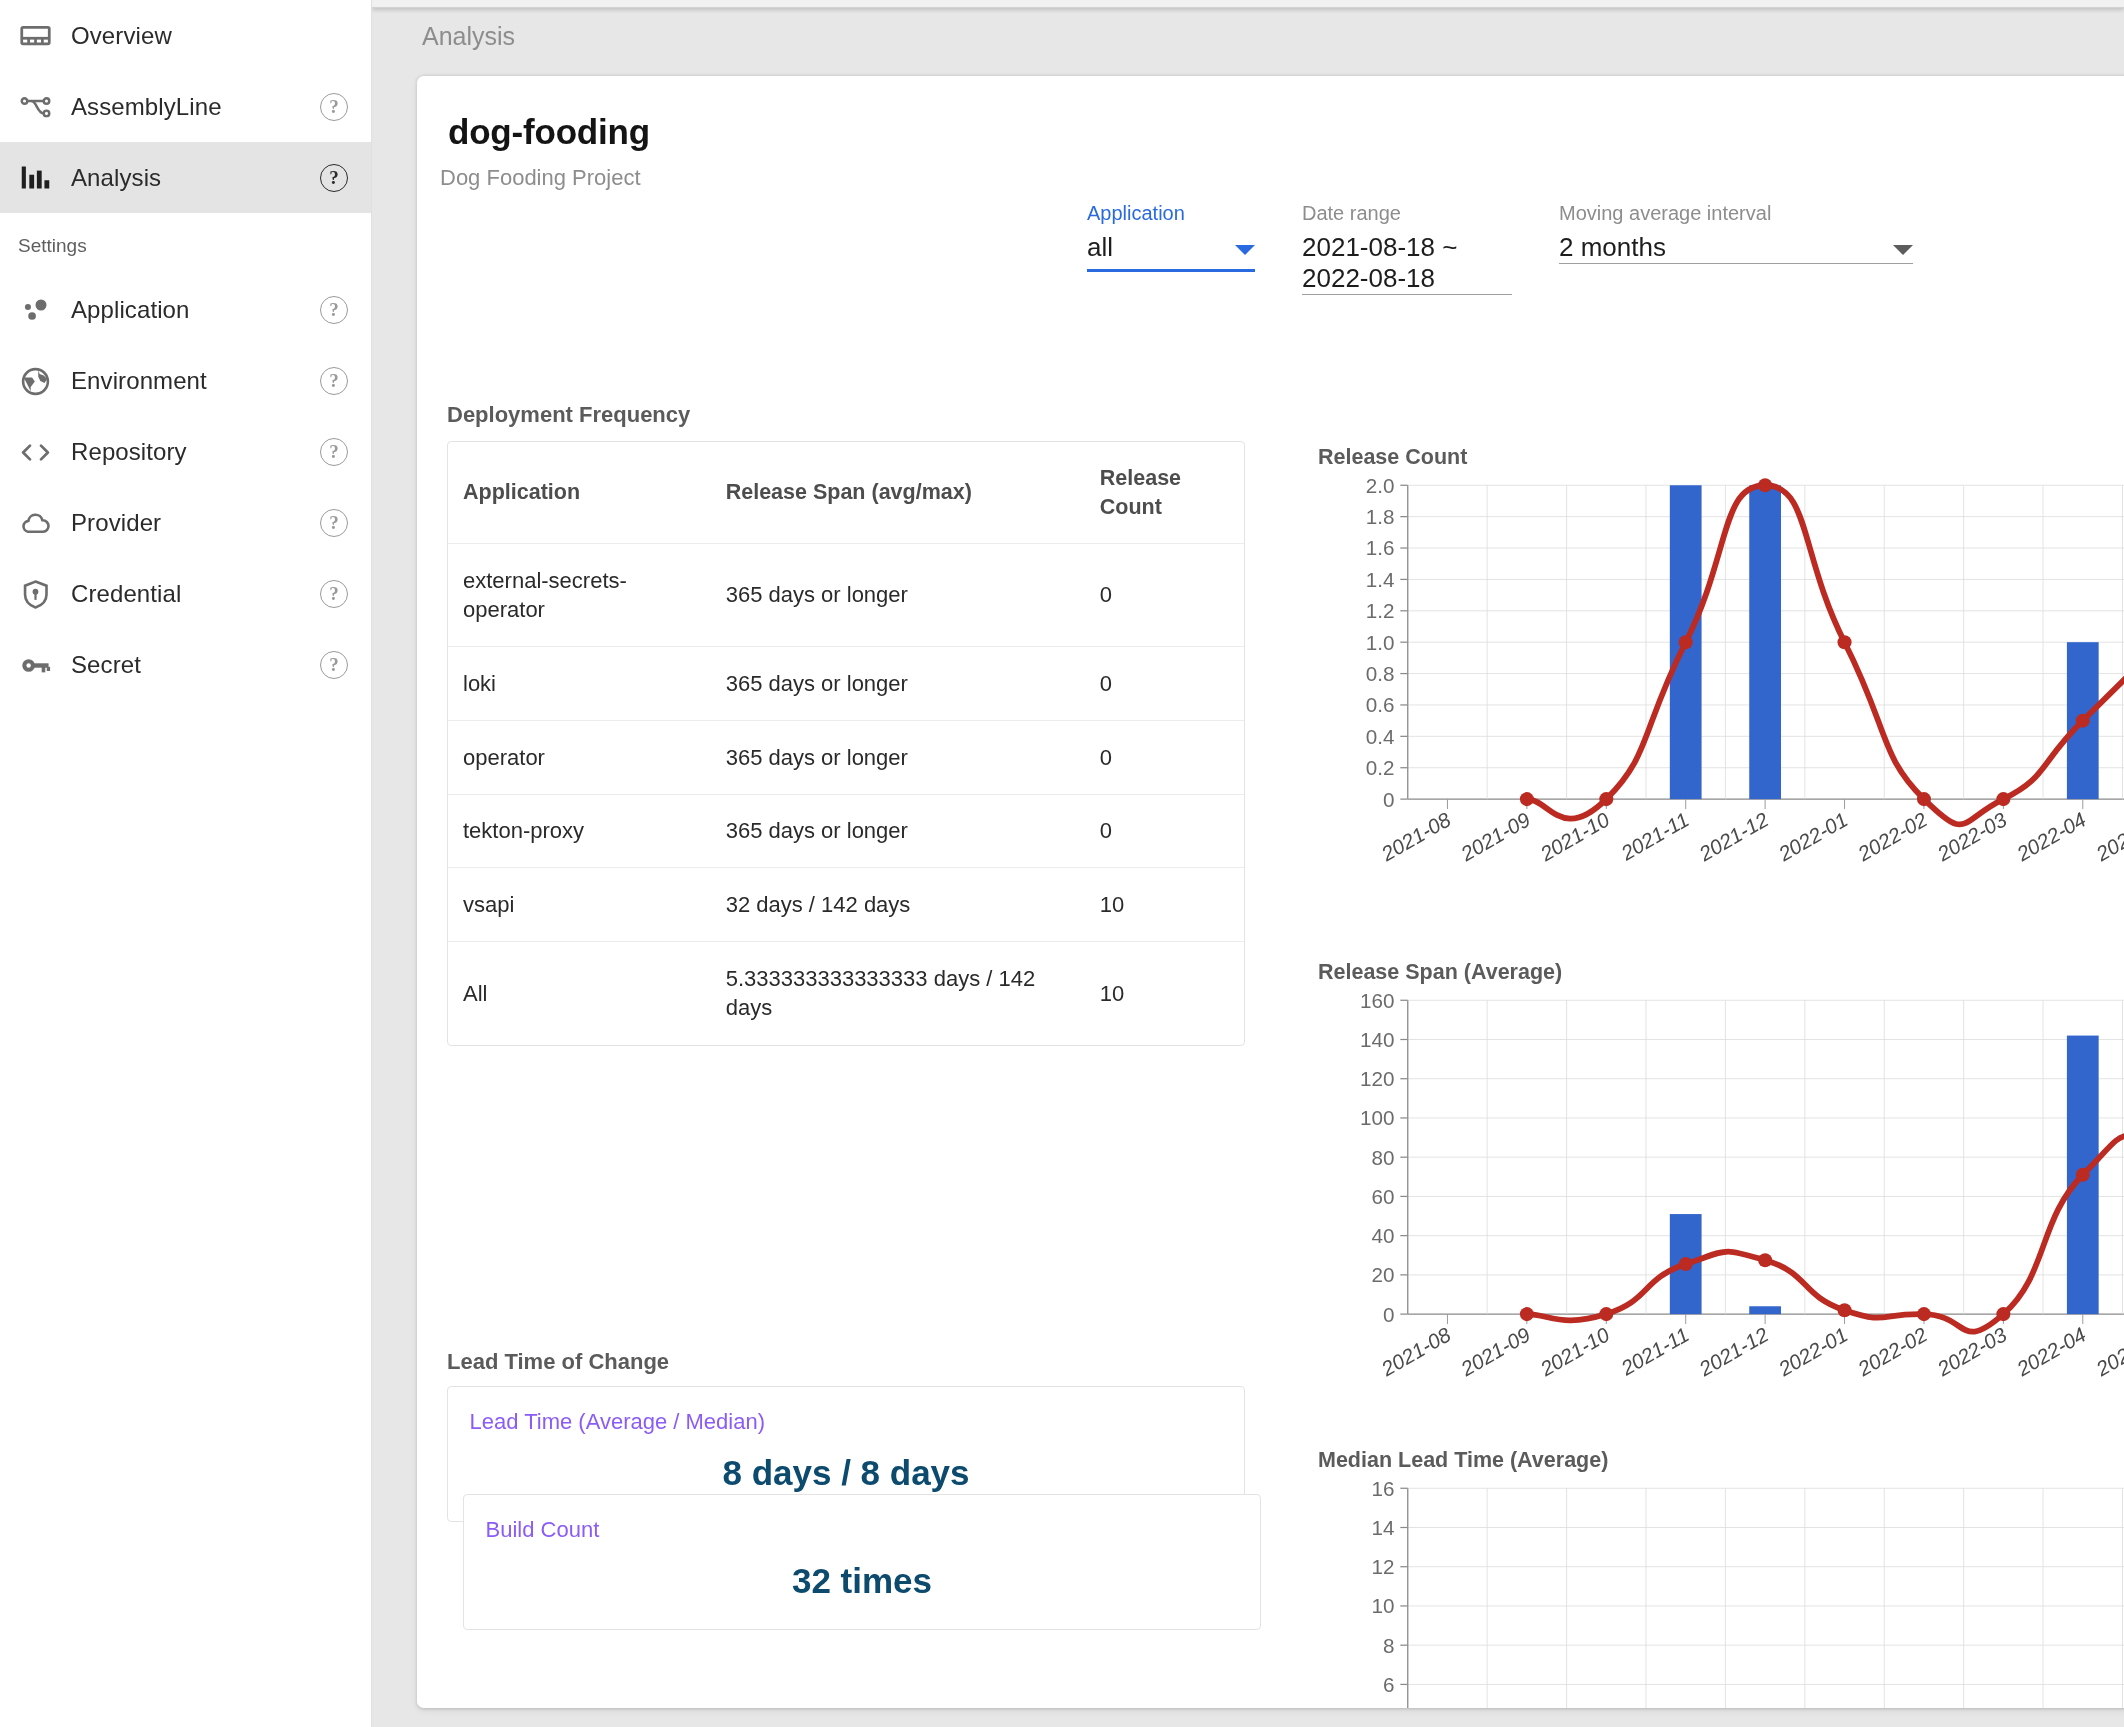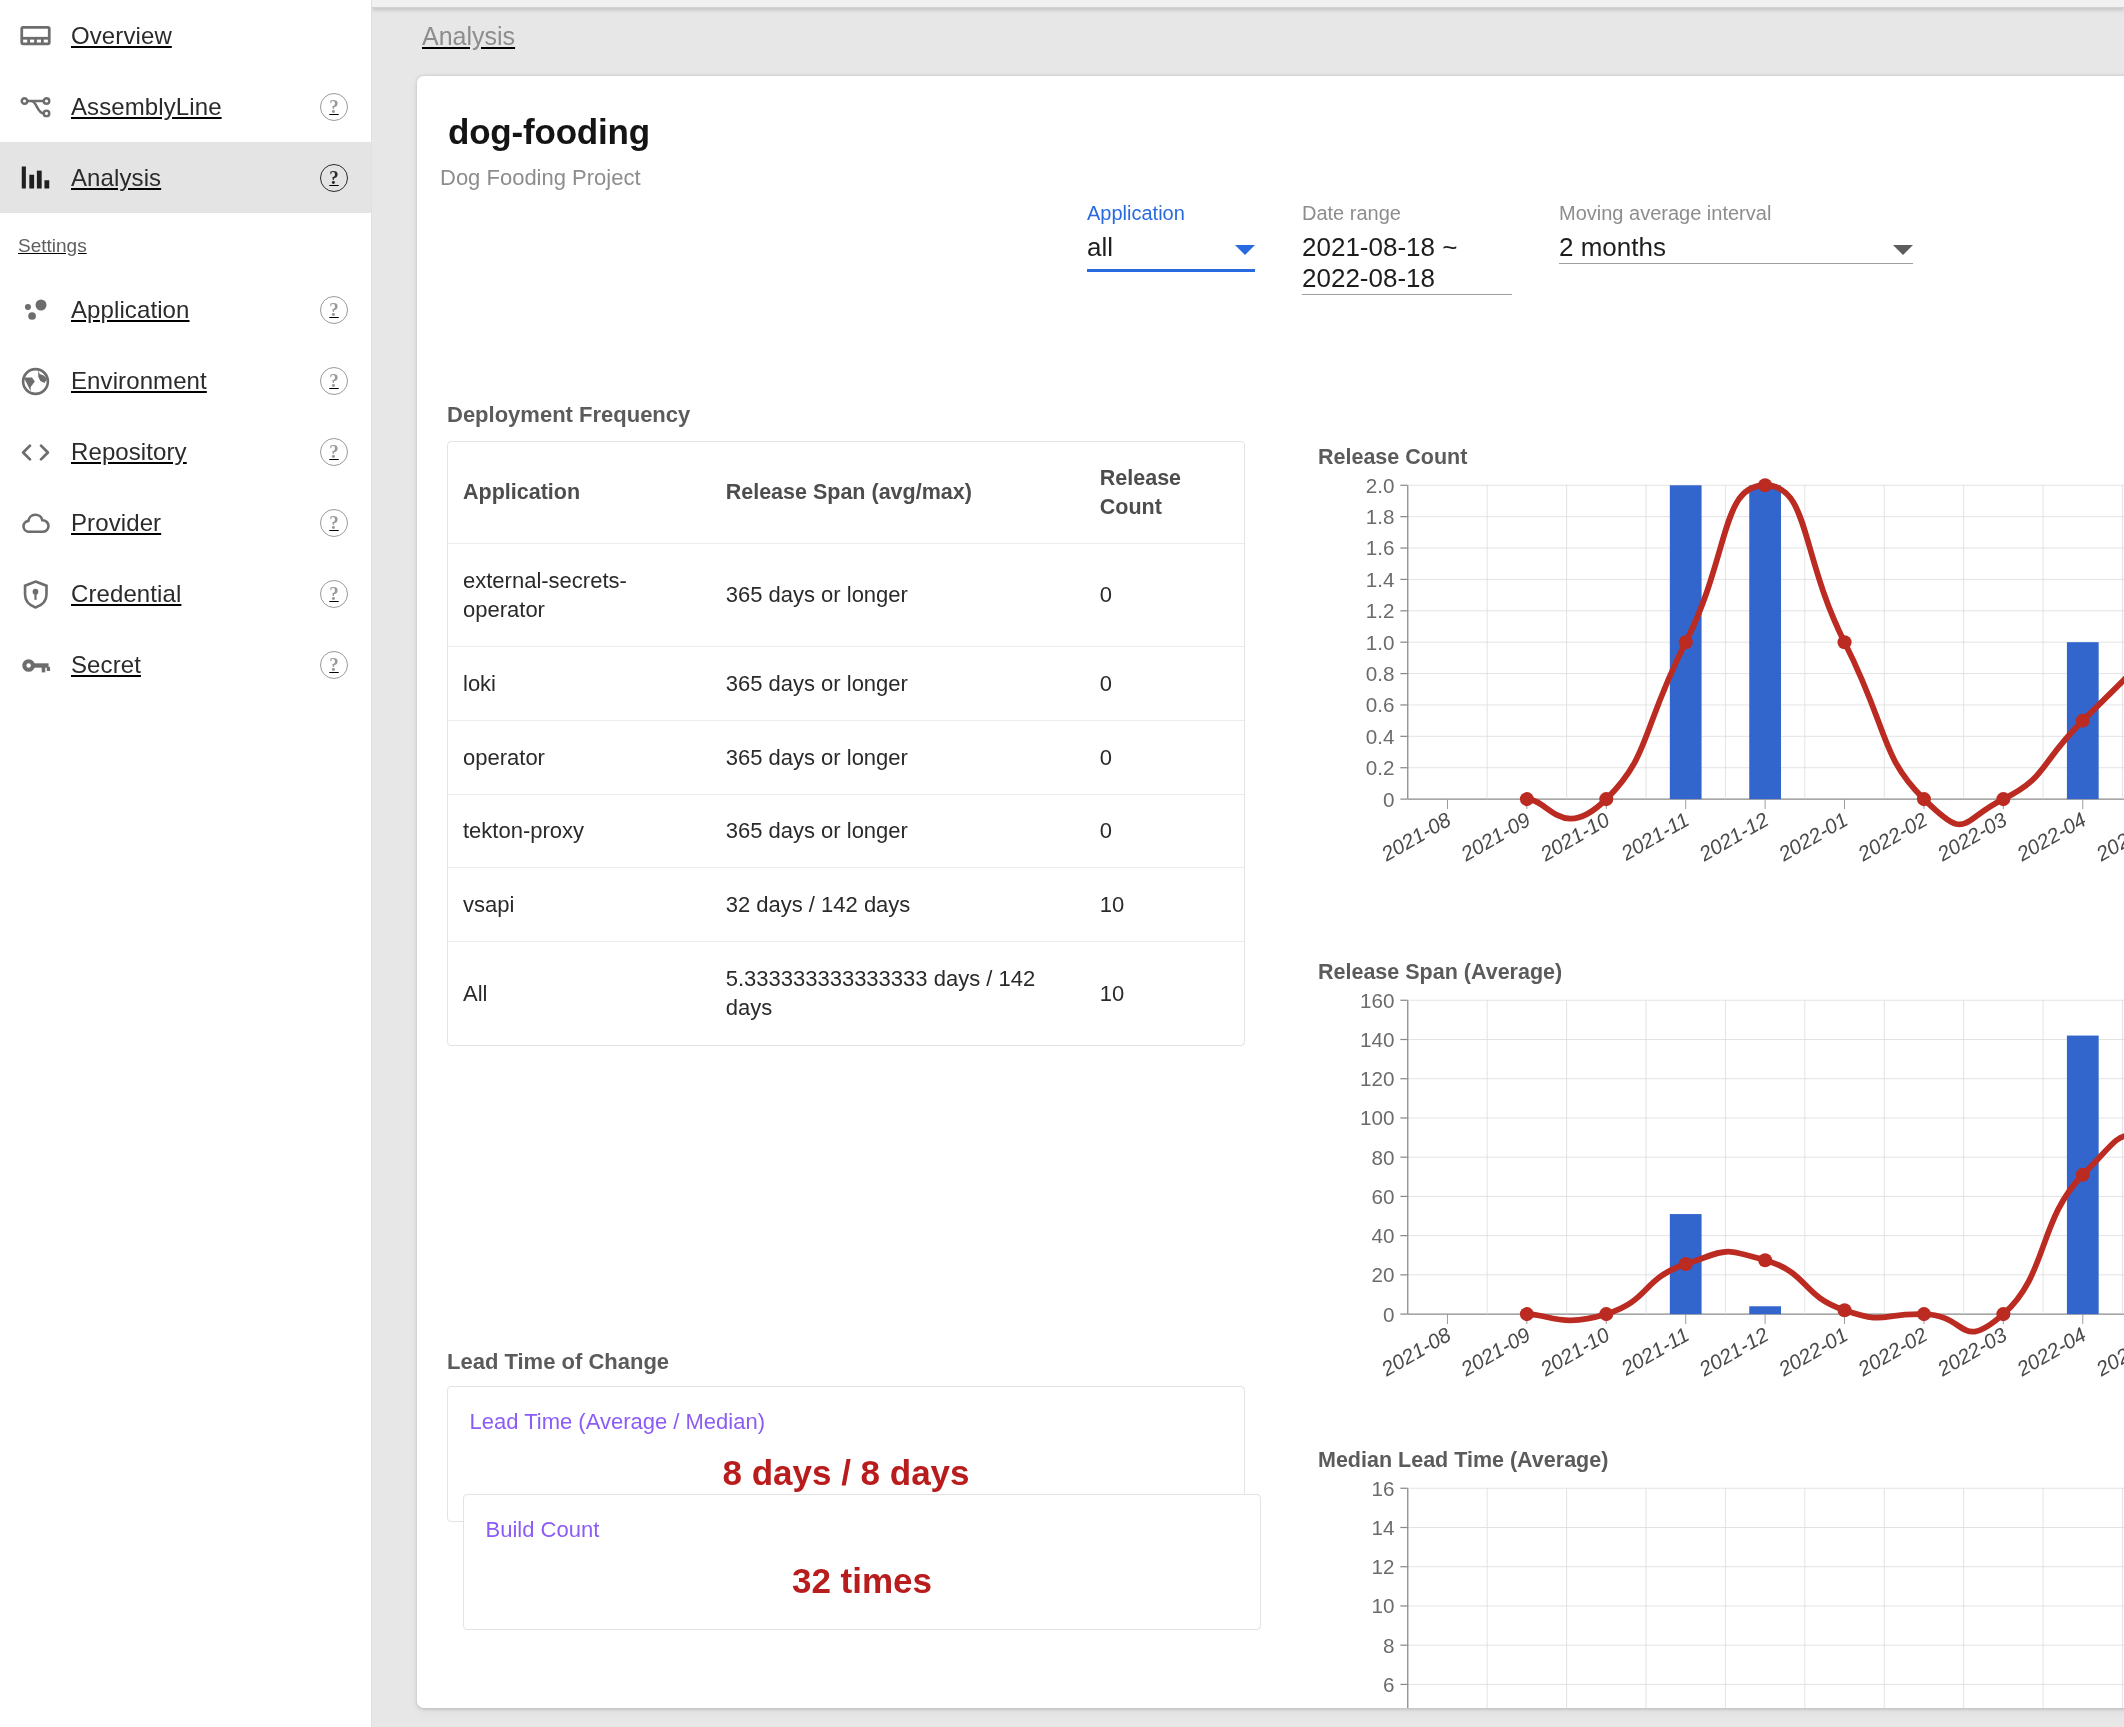--- a/index.html
+++ b/index.html
@@ -3,21 +3,21 @@
 <meta charset="utf-8">
 <style>
   * { box-sizing: border-box; }
   html, body {
     margin: 0; padding: 0;
     width: 2124px; height: 1728px;
     overflow: hidden;
     font-family: "Liberation Sans", sans-serif;
     background: #ffffff;
   }
-  #app { position: relative; width: 2124px; height: 1728px; display: flex; text-decoration: underline; }
+  #app { position: relative; width: 2124px; height: 1728px; display: flex; }
 
   
   #sidebar {
     width: 372px; height: 1728px;
     background: #ffffff;
     border-right: 0.8px solid #e0e0e0;
     flex: 0 0 372px;
     position: relative;
     z-index: 5;
   }
@@ -165,21 +165,21 @@
   
   .stat-card {
     position: absolute; left: 30px;
     width: 798px;
     border: 0.8px solid #e3e3e3;
     border-radius: 4.1px;
     background: #fff;
   }
   .stat-label { font-size: 22px; color: #8b5cf6; padding: 21.5px 0 0 21.5px; }
   .stat-value {
-    font-size: 35px; font-weight: bold; color: #b91c1c;
+    font-size: 35px; font-weight: bold; color: #0c4a6e;
     text-align: center; padding: 18px 0 28px 0;
   }
 
   
   .chart-block { position: absolute; }
   .chart-title {
     font-size: 21.5px; font-weight: bold; color: #5b5b5b;
     margin-bottom: 6.6px;
   }
   .chart-svg { display: block; }

